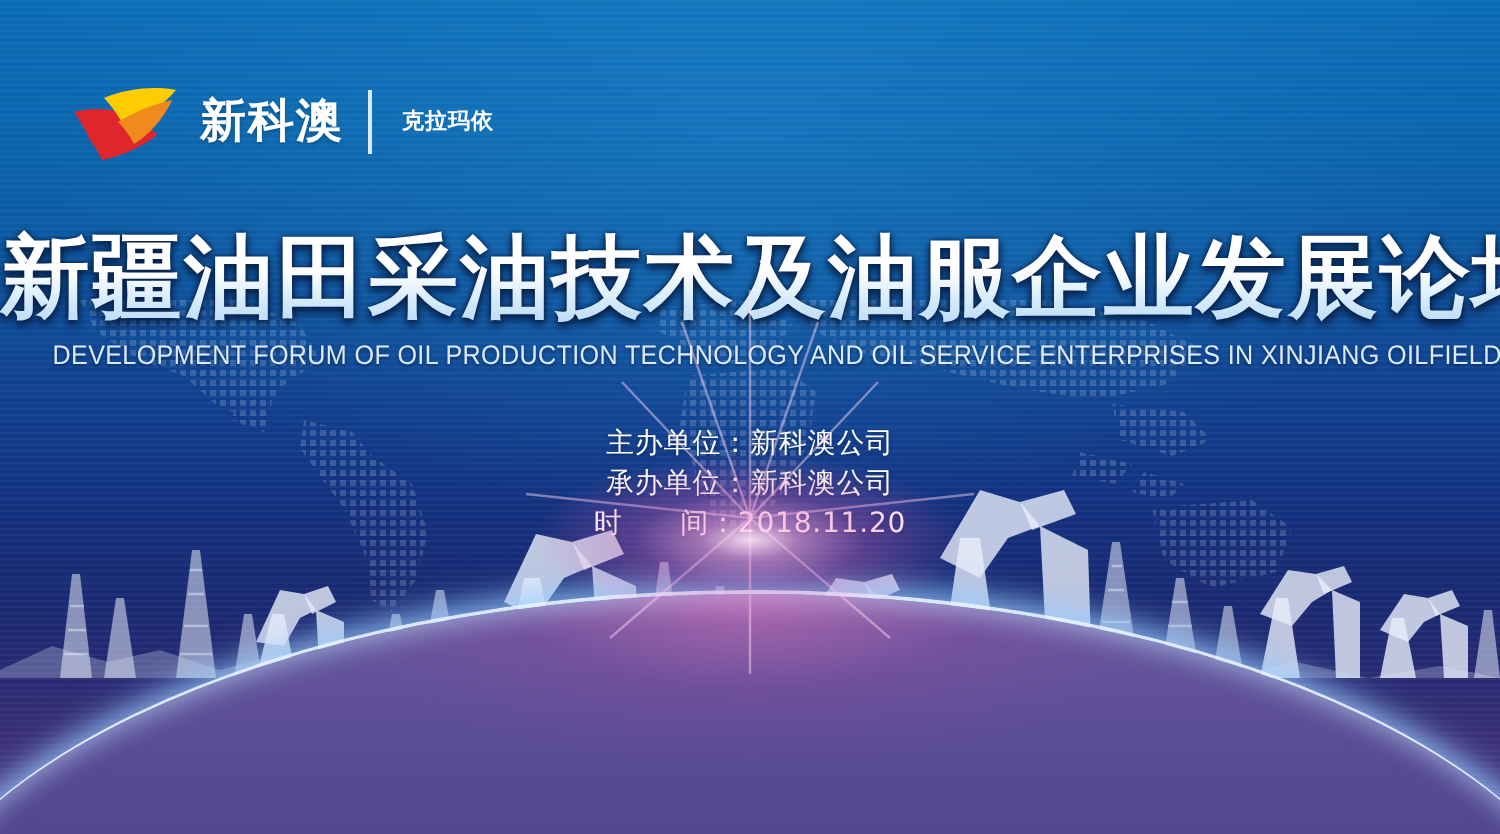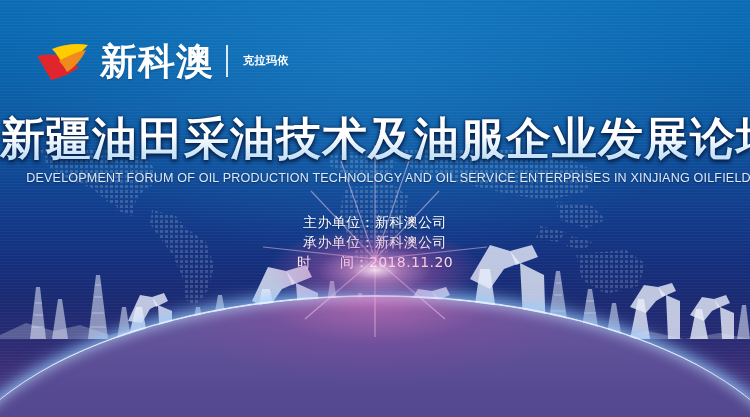--- a/index.html
+++ b/index.html
@@ -30,21 +30,21 @@
 
   
   .brand{
     position:absolute;left:34px;top:40px;
     display:flex;align-items:center;gap:8px;
   }
   .logo-mark{width:58px;height:42px;flex:none;}
   .logo-mark svg{display:block;}
   .logo-cn{
     font-family:"DejaVu Sans","Liberation Sans",sans-serif;
-    font-weight:700;font-size:37px;line-height:1;color:#ffffff;
+    font-weight:700;font-size:23px;line-height:1;color:#ffffff;
     letter-spacing:1px;
     text-shadow:0 1px 2px rgba(0,0,0,.25);
   }
   .logo-div{
     width:2px;height:32px;background:rgba(255,255,255,.85);margin:0 7px 0 4px;flex:none;
   }
   .logo-sub{
     display:flex;flex-direction:row;justify-content:center;gap:16px;
   }
   .logo-sub .l1{

